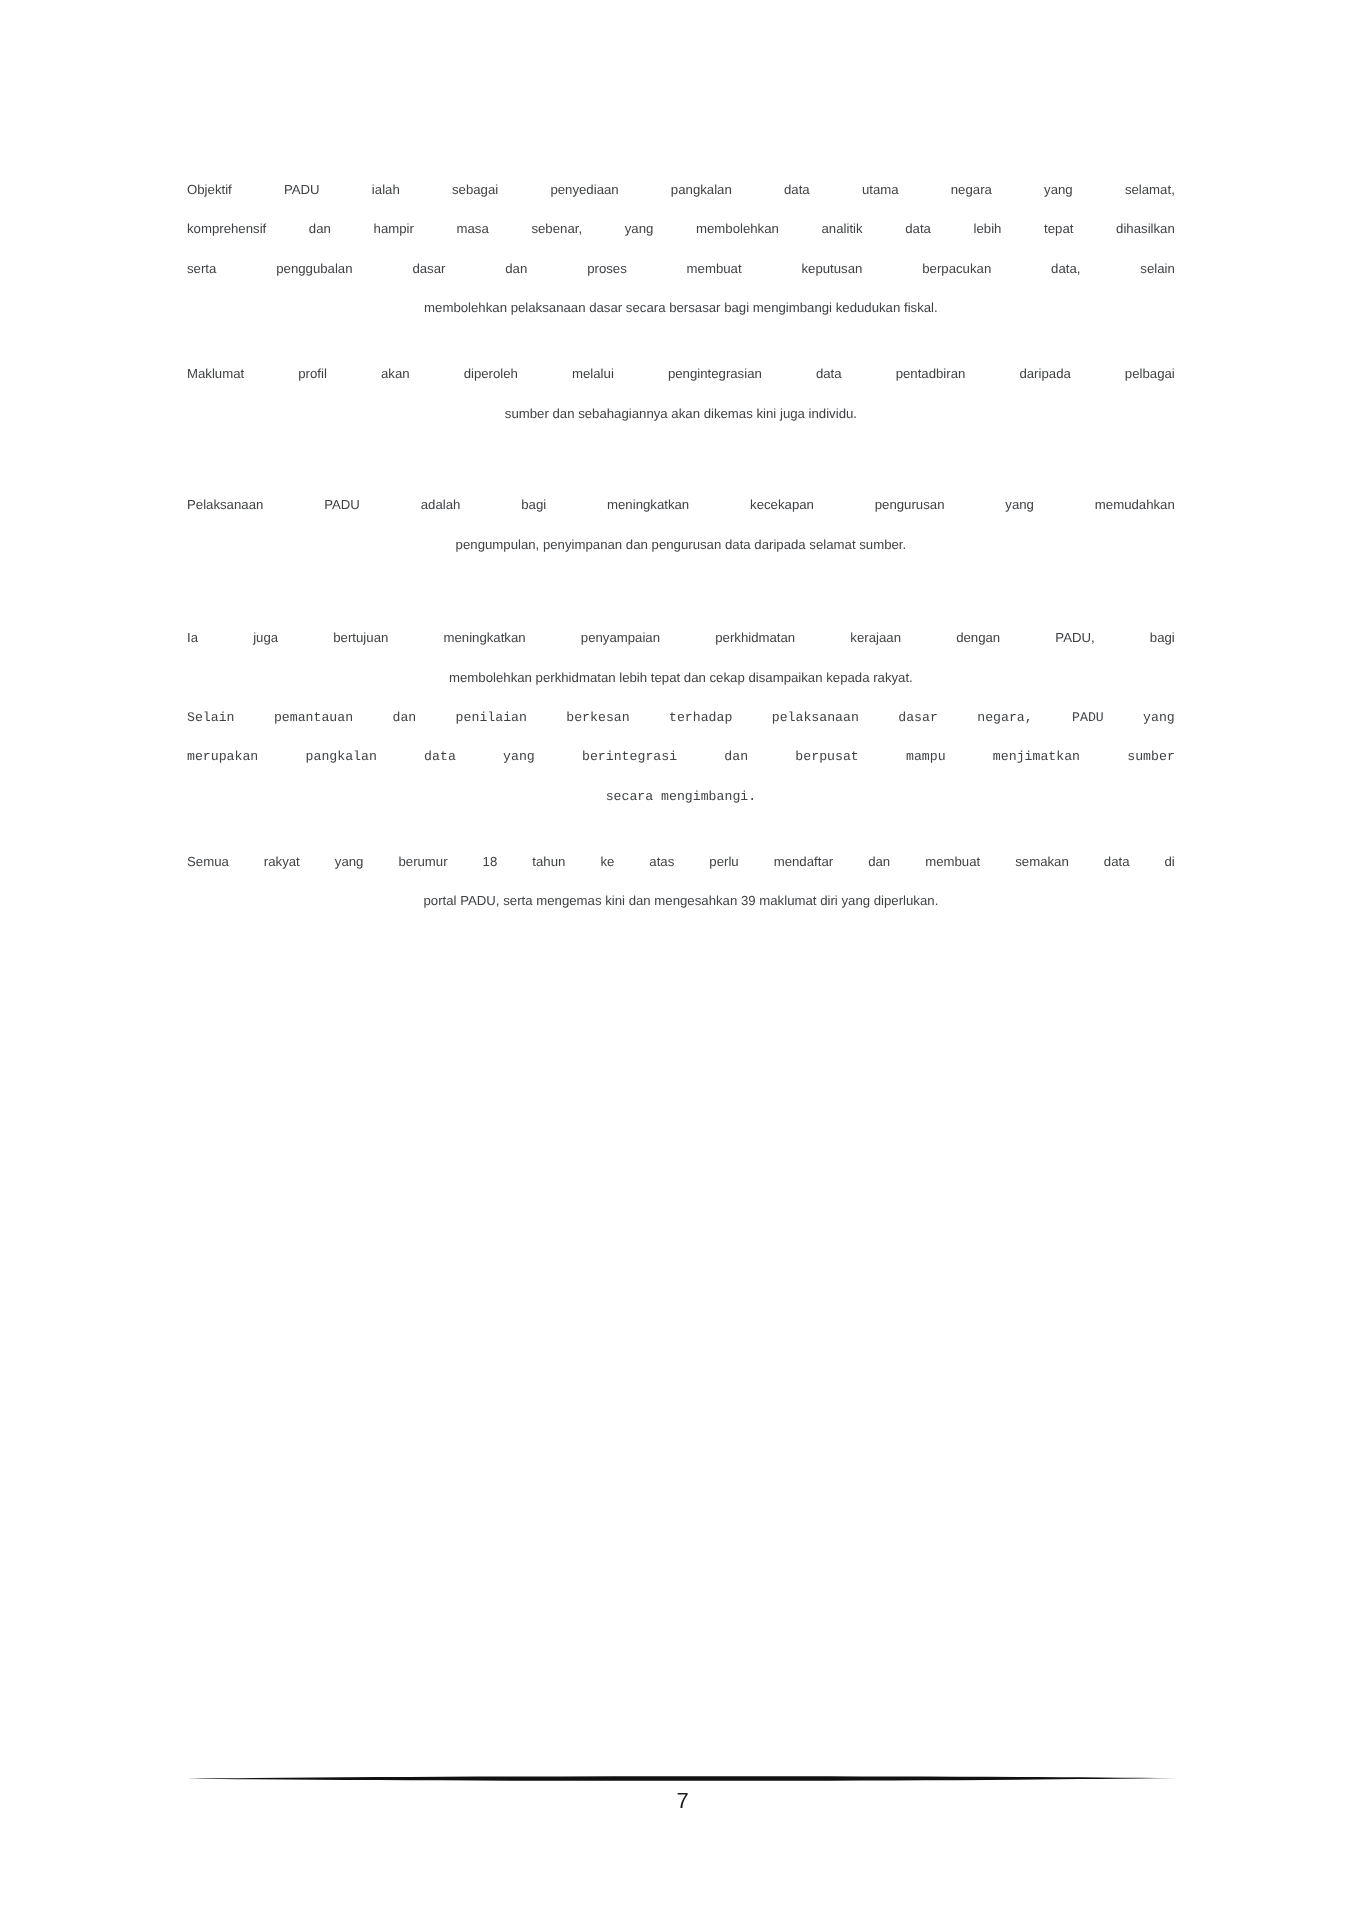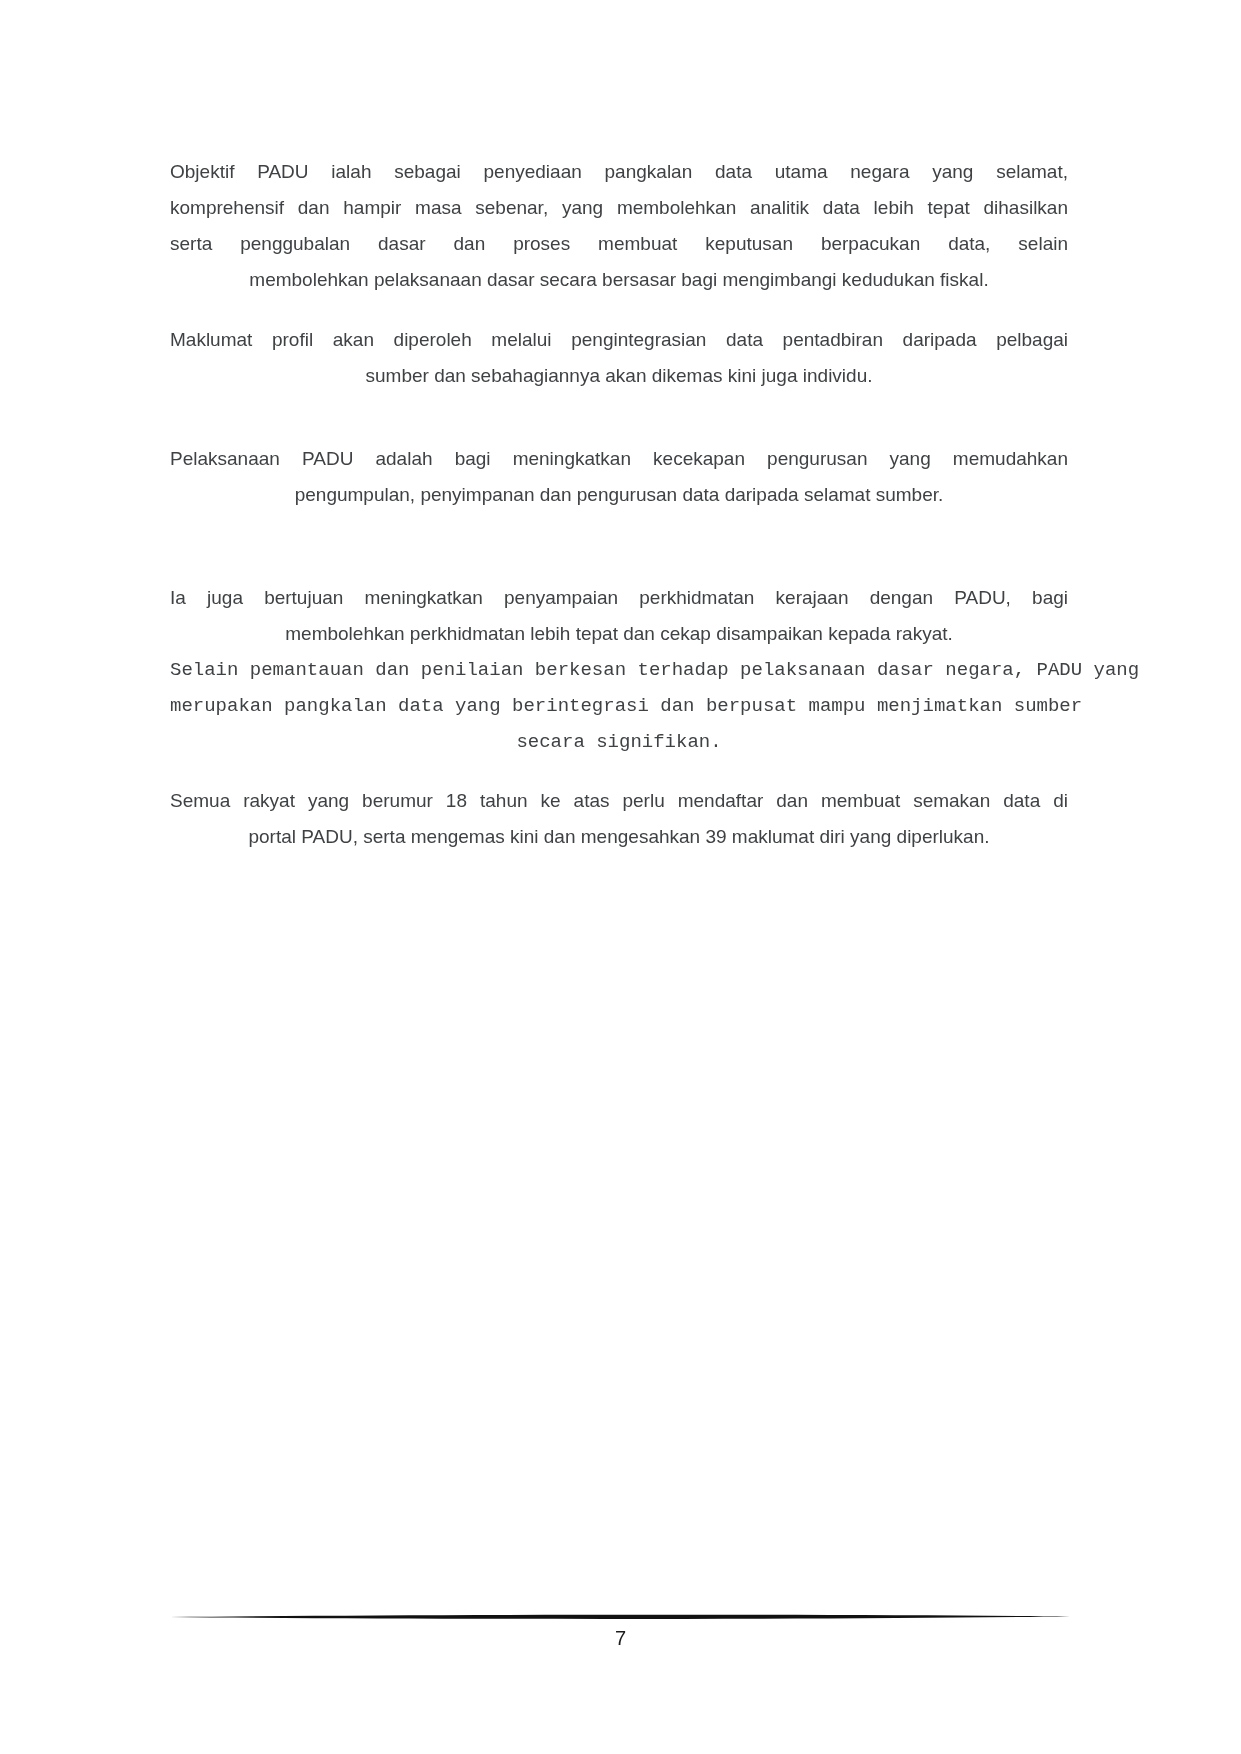--- a/index.html
+++ b/index.html
@@ -18,36 +18,36 @@
     position: absolute;
     inset: 0;
     background: #ffffff;
   }
   .content {
     position: absolute;
     left: 170px;
     top: 154px;
     width: 898px;
     color: #3f4245;
-    font-size: 19px;
+    font-size: 12px;
     line-height: 36px;
   }
   .para { margin: 0; }
   .para .line {
     text-align: justify;
     text-align-last: justify;
     white-space: nowrap;
   }
   .para .line.last {
     text-align: center;
     text-align-last: auto;
   }
   .mb-sm1 { margin-bottom: 24px; }
   .mb-lg1 { margin-bottom: 47px; }
-  .mb-lg2 { margin-bottom: 67px; }
+  .mb-lg2 { margin-bottom: 49px; }
   .mb-xs  { margin-bottom: 0; }
   .mb-sm2 { margin-bottom: 23px; font-family: Liberation Mono, monospace; }
   .mb-lg3 { margin-bottom: 72px; }
   .signoff {
     margin: 0;
     text-align: left;
   }
   .footer {
     position: absolute;
     left: 0;
@@ -97,21 +97,21 @@
     </p>
 
     <p class="para mb-xs">
       <span class="line" style="display:block">Ia juga bertujuan meningkatkan penyampaian perkhidmatan kerajaan dengan PADU, bagi</span>
       <span class="line last" style="display:block">membolehkan perkhidmatan lebih tepat dan cekap disampaikan kepada rakyat.</span>
     </p>
 
     <p class="para mb-sm2">
       <span class="line" style="display:block">Selain pemantauan dan penilaian berkesan terhadap pelaksanaan dasar negara, PADU yang</span>
       <span class="line" style="display:block">merupakan pangkalan data yang berintegrasi dan berpusat mampu menjimatkan sumber</span>
-      <span class="line last" style="display:block">secara signifikan.</span>
+      <span class="line last" style="display:block">secara mengimbangi.</span>
     </p>
 
     <p class="para mb-lg3">
       <span class="line" style="display:block">Semua rakyat yang berumur 18 tahun ke atas perlu mendaftar dan membuat semakan data di</span>
       <span class="line last" style="display:block">portal PADU, serta mengemas kini dan mengesahkan 39 maklumat diri yang diperlukan.</span>
     </p>
 
 
   </div>
 

